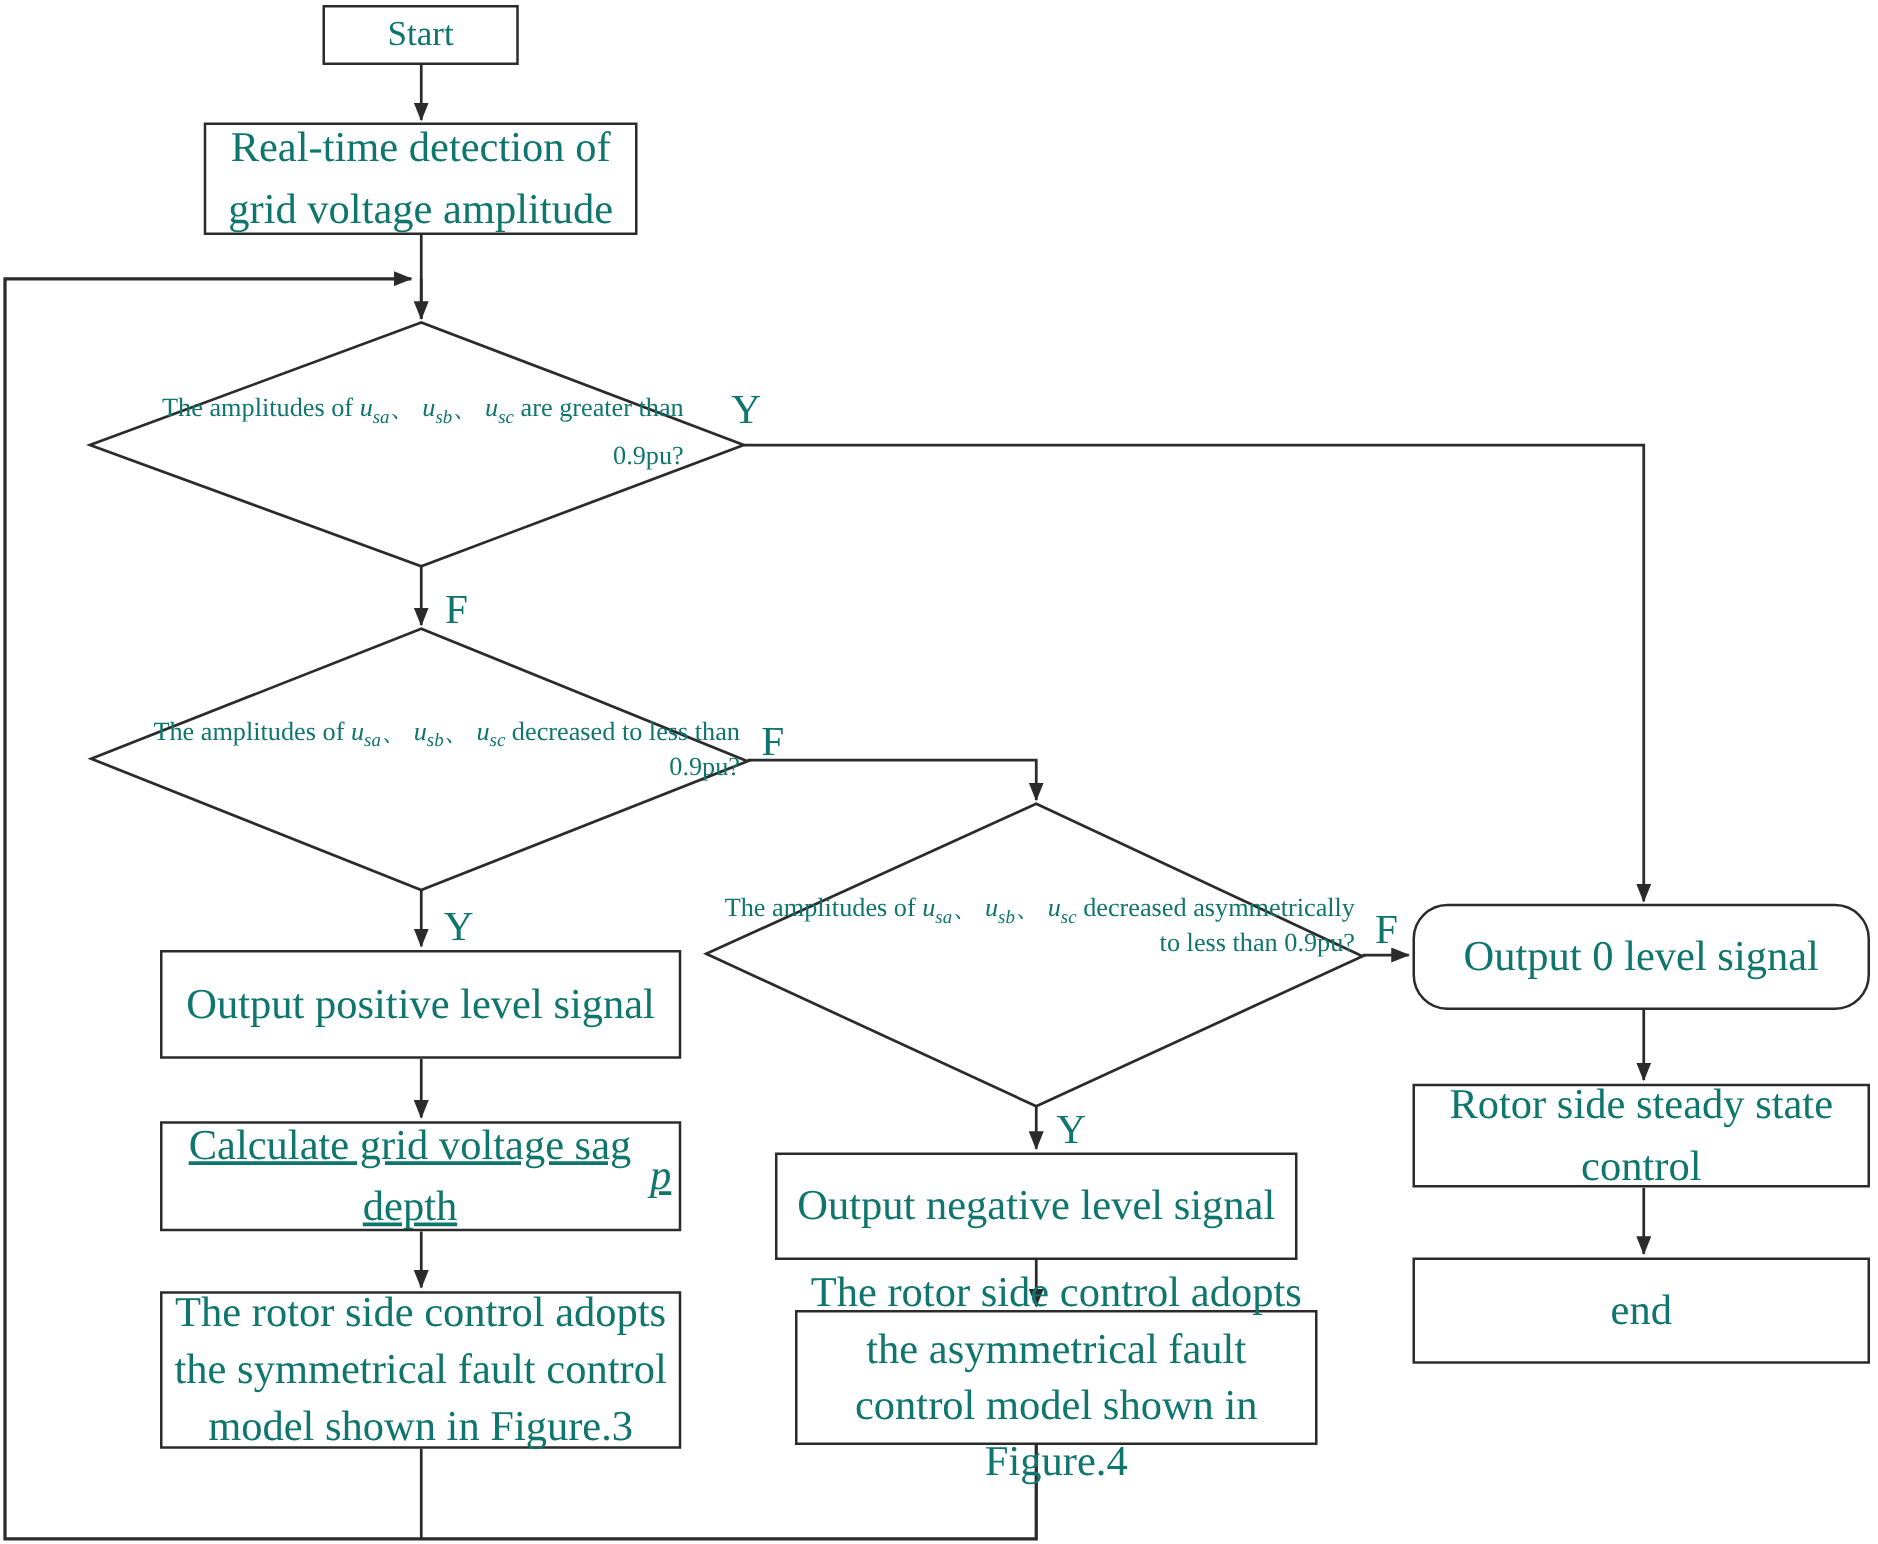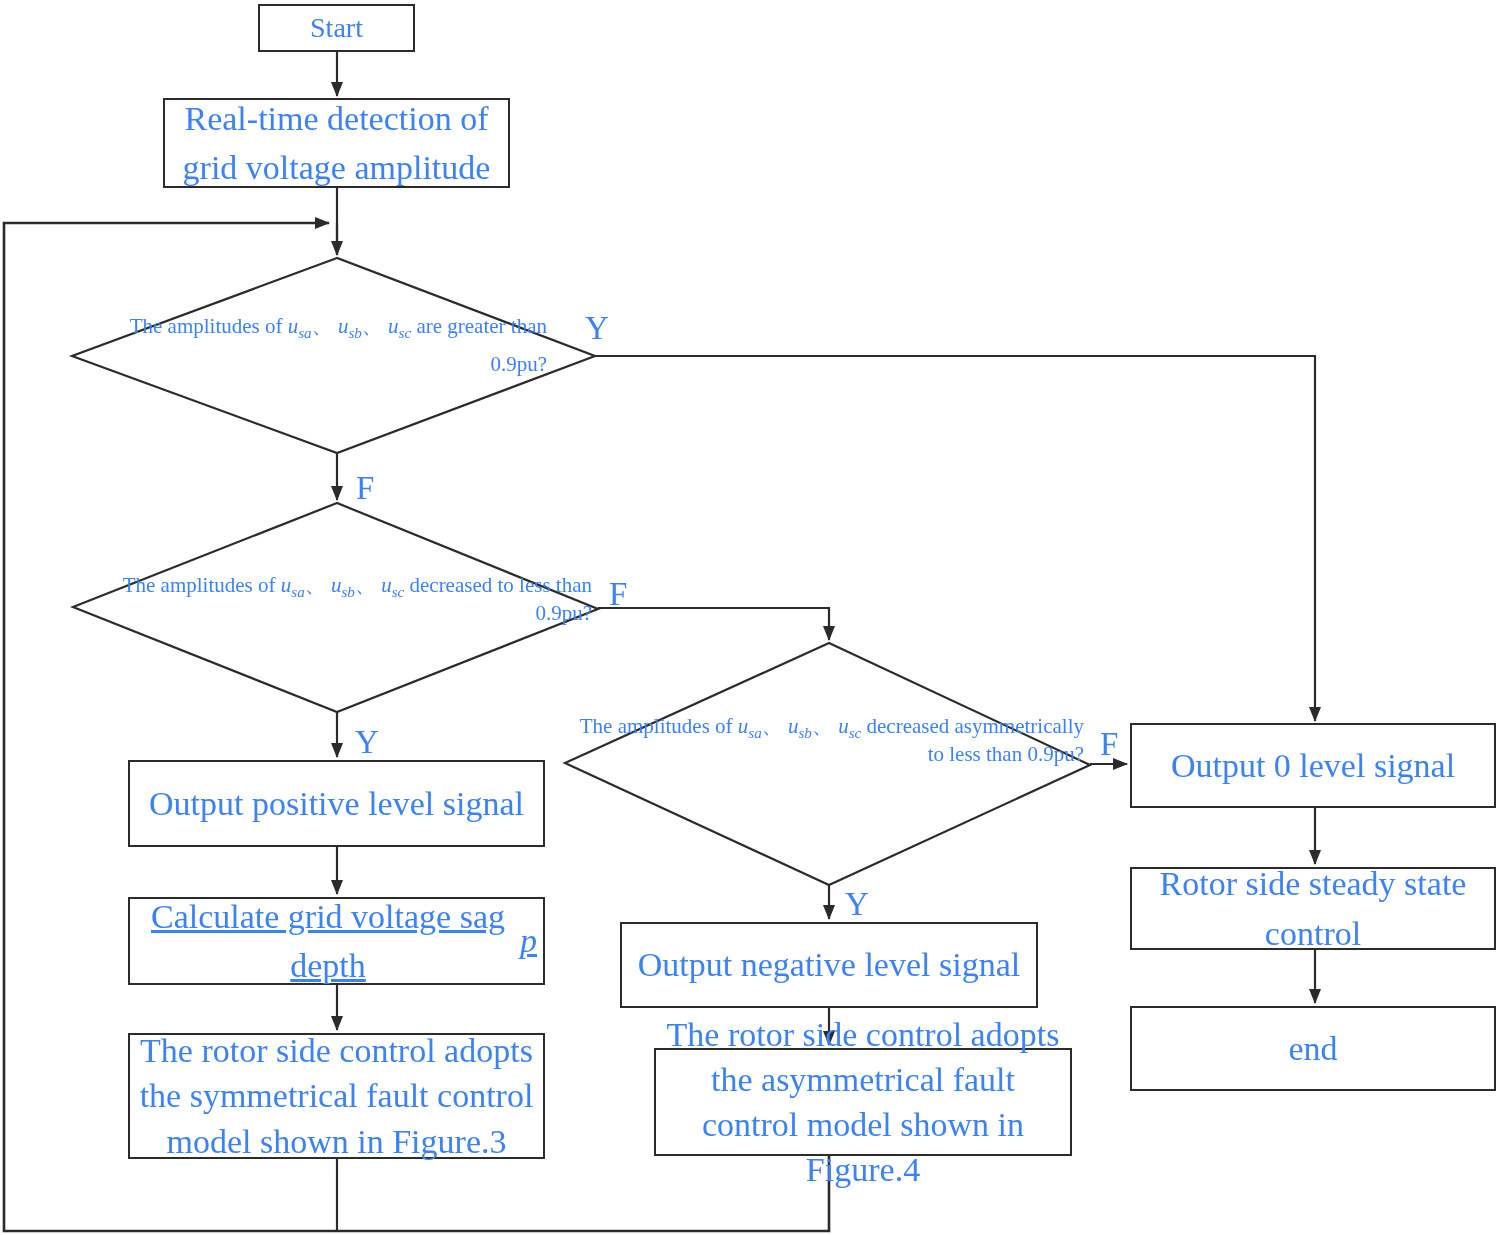--- a/index.html
+++ b/index.html
@@ -1,21 +1,21 @@
 <!DOCTYPE html>
 <html><head>
 <meta charset="utf-8">
 <style>
   html,body{margin:0;padding:0;background:#ffffff;}
   #canvas{
     position:relative;
     width:1502px;height:1235px;
     background:#ffffff;
     font-family:"Liberation Serif","DejaVu Serif",serif;
-    color:#3b82f6;
+    color:#0f766e;
     overflow:hidden;
   }
   #wires{position:absolute;left:0;top:0;width:1502px;height:1235px;z-index:0;}
   .node{
     position:absolute;
     box-sizing:border-box;
     border:2px solid #2b2b2b;
     background:#ffffff;
     display:flex;align-items:center;justify-content:center;
     text-align:center;
@@ -81,23 +81,23 @@
 
   <div class="node" style="left:128px;top:897px;width:417px;height:88px;text-decoration:underline;">
       <span>Calculate grid voltage sag depth </span>
       <span class="it">p</span>
     </div>
 
   <div class="node tight" style="left:128px;top:1033px;width:417px;height:126px;">The rotor side control adopts the symmetrical fault control model shown in Figure.3</div>
 
   <div class="node" style="left:620px;top:922px;width:418px;height:86px;">Output negative level signal</div>
 
-  <div class="node tight" style="left:654px;top:1048px;width:418px;height:108px;">The rotor side control adopts the asymmetrical fault control model shown in Figure.4</div>
+  <div class="node tight" style="left:636px;top:1048px;width:418px;height:108px;">The rotor side control adopts the asymmetrical fault control model shown in Figure.4</div>
 
-  <div class="node" style="left:1130px;top:723px;width:366px;height:85px;padding:0 2px;">Output 0 level signal</div>
+  <div class="node" style="left:1130px;top:723px;width:366px;height:85px;padding:0 2px;border-radius:28px;">Output 0 level signal</div>
 
   <div class="node" style="left:1130px;top:867px;width:366px;height:83px;padding:0 2px;">Rotor side steady state control</div>
 
   <div class="node" style="left:1130px;top:1006px;width:366px;height:85px;">end</div>
 
   <div class="dtext" style="left:127px;top:308px;width:420px;line-height:1.8;"><span>The amplitudes of </span><span class="it">u</span><sub class="it">sa</sub><span>、 </span><span class="it">u</span><sub class="it">sb</sub><span>、 </span><span class="it">u</span><sub class="it">sc</sub><span> are greater than 0.9pu?</span></div>
 
   <div class="dtext" style="left:82px;top:572px;width:510px;line-height:1.32;"><span>The amplitudes of </span><span class="it">u</span><sub class="it">sa</sub><span>、 </span><span class="it">u</span><sub class="it">sb</sub><span>、 </span><span class="it">u</span><sub class="it">sc</sub><span> decreased to less than 0.9pu?</span></div>
 
   <div class="dtext" style="left:574px;top:713px;width:510px;line-height:1.32;"><span>The amplitudes of </span><span class="it">u</span><sub class="it">sa</sub><span>、 </span><span class="it">u</span><sub class="it">sb</sub><span>、 </span><span class="it">u</span><sub class="it">sc</sub><span> decreased asymmetrically to less than 0.9pu?</span></div>

